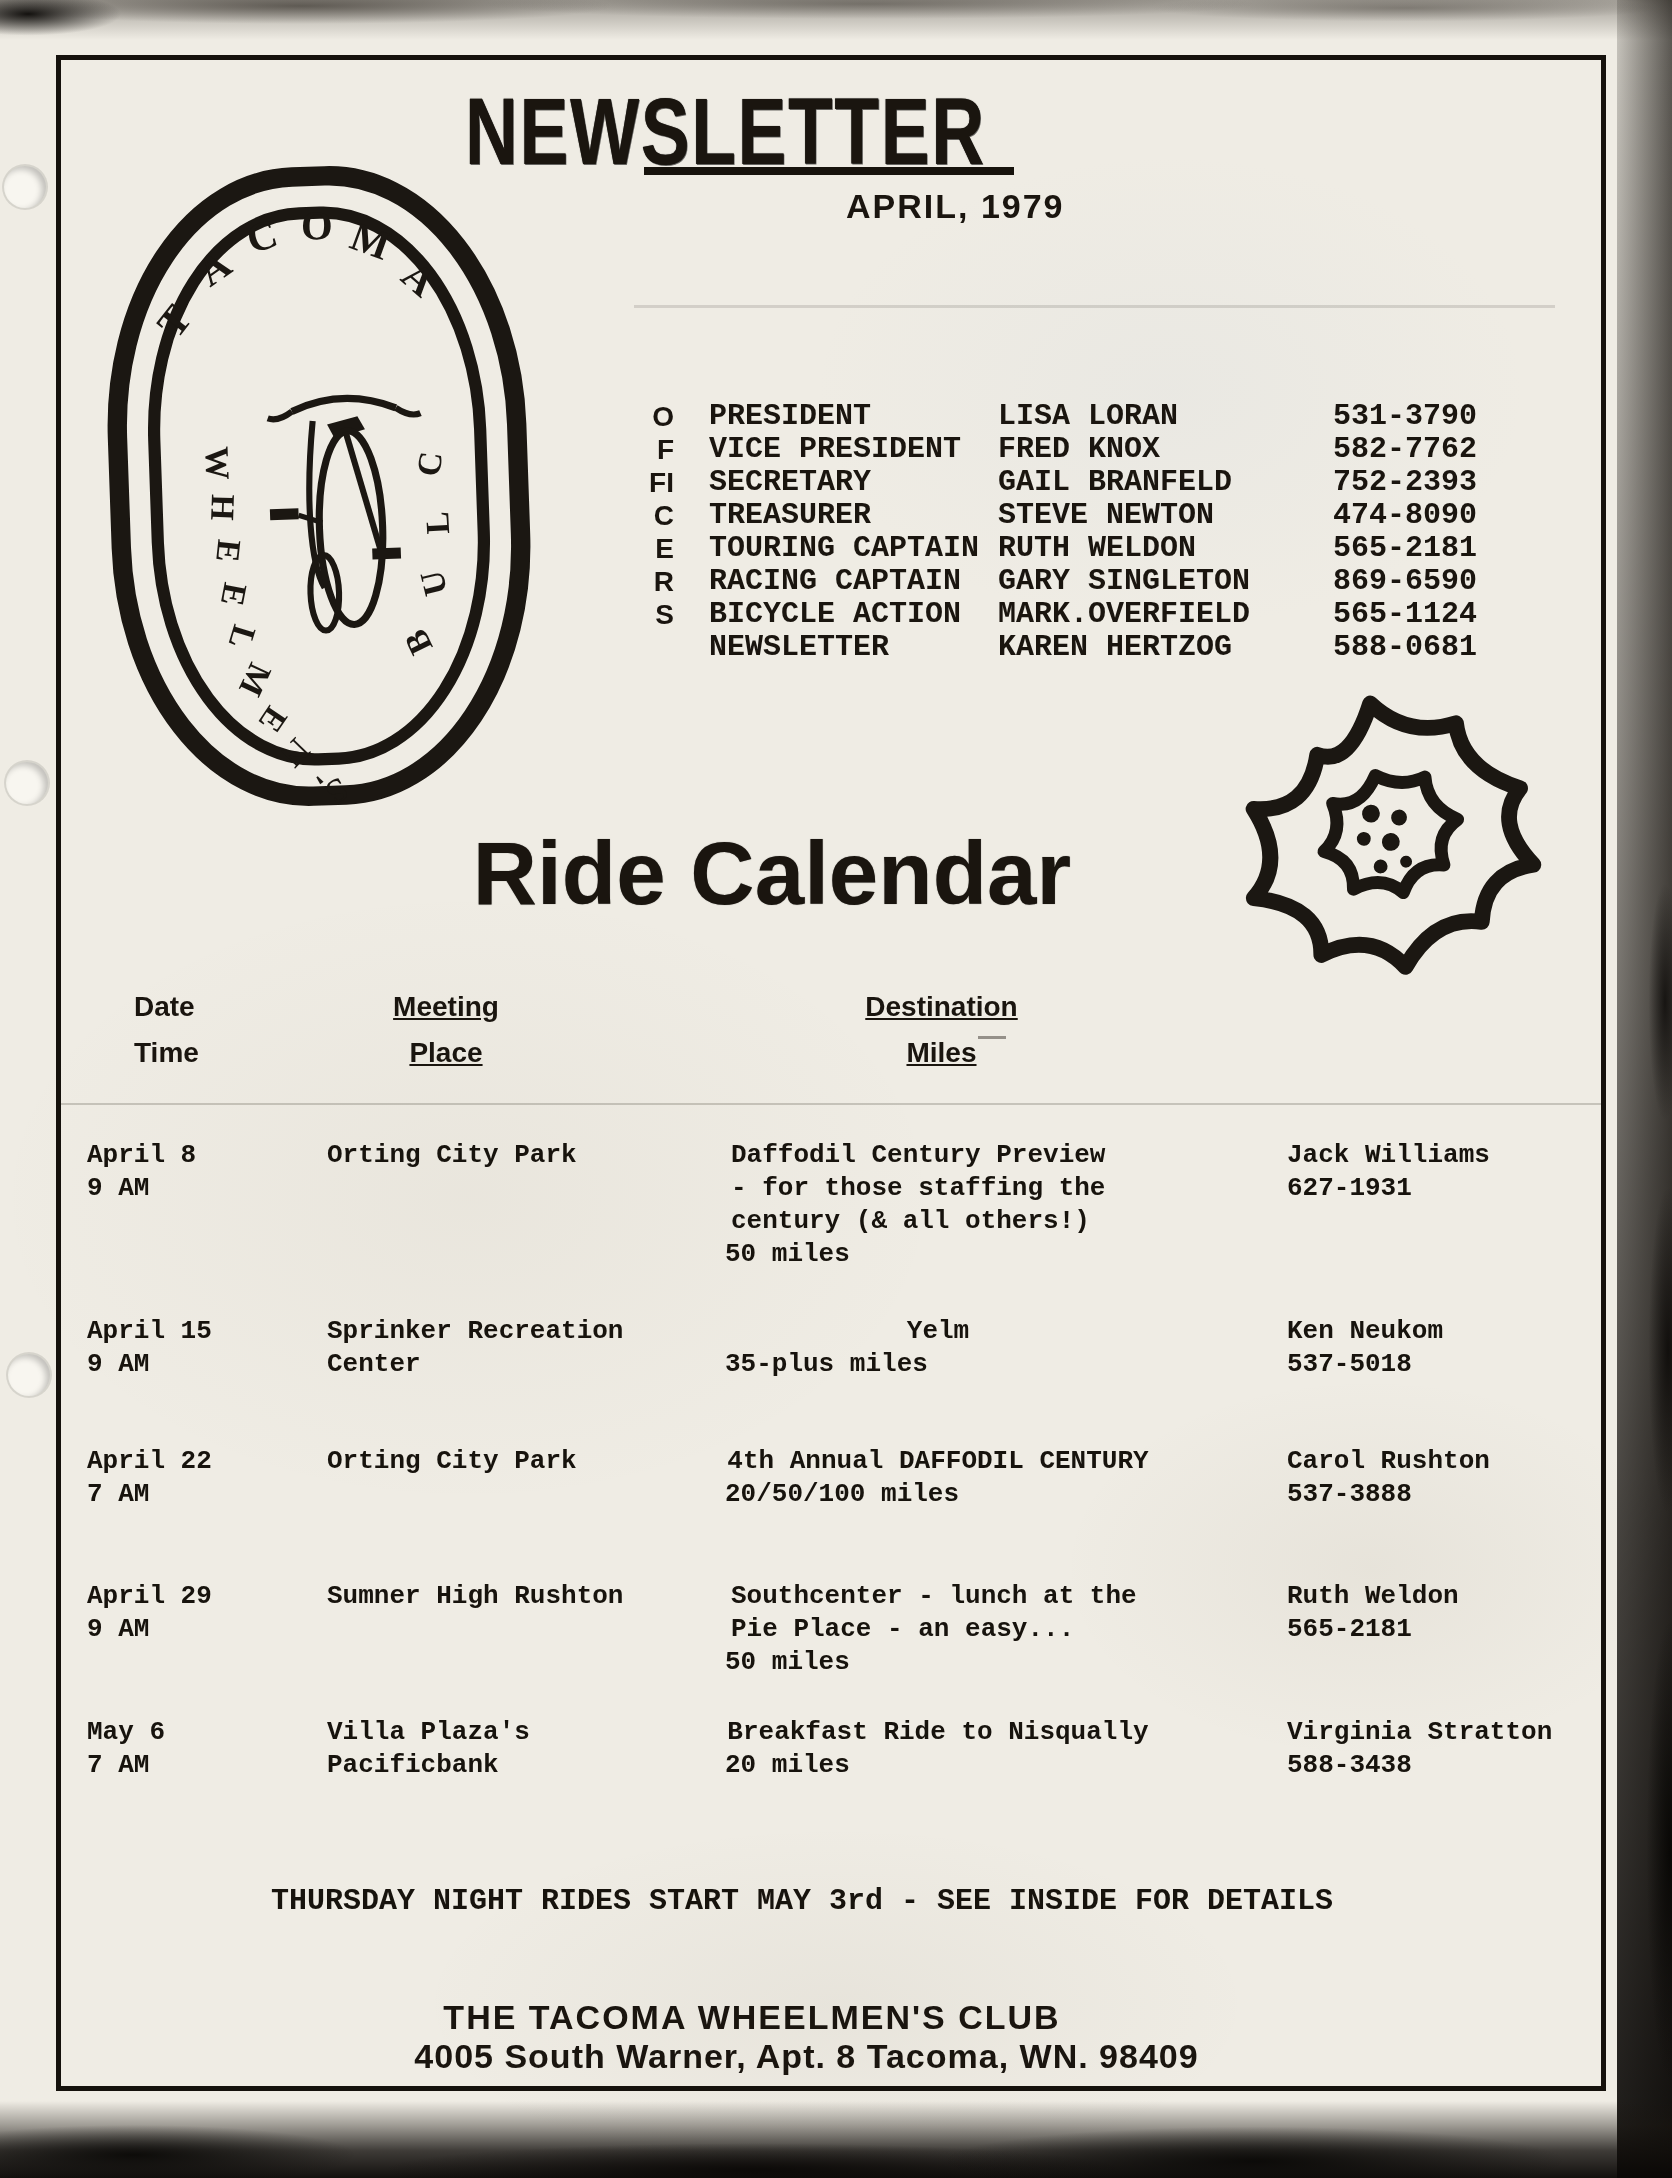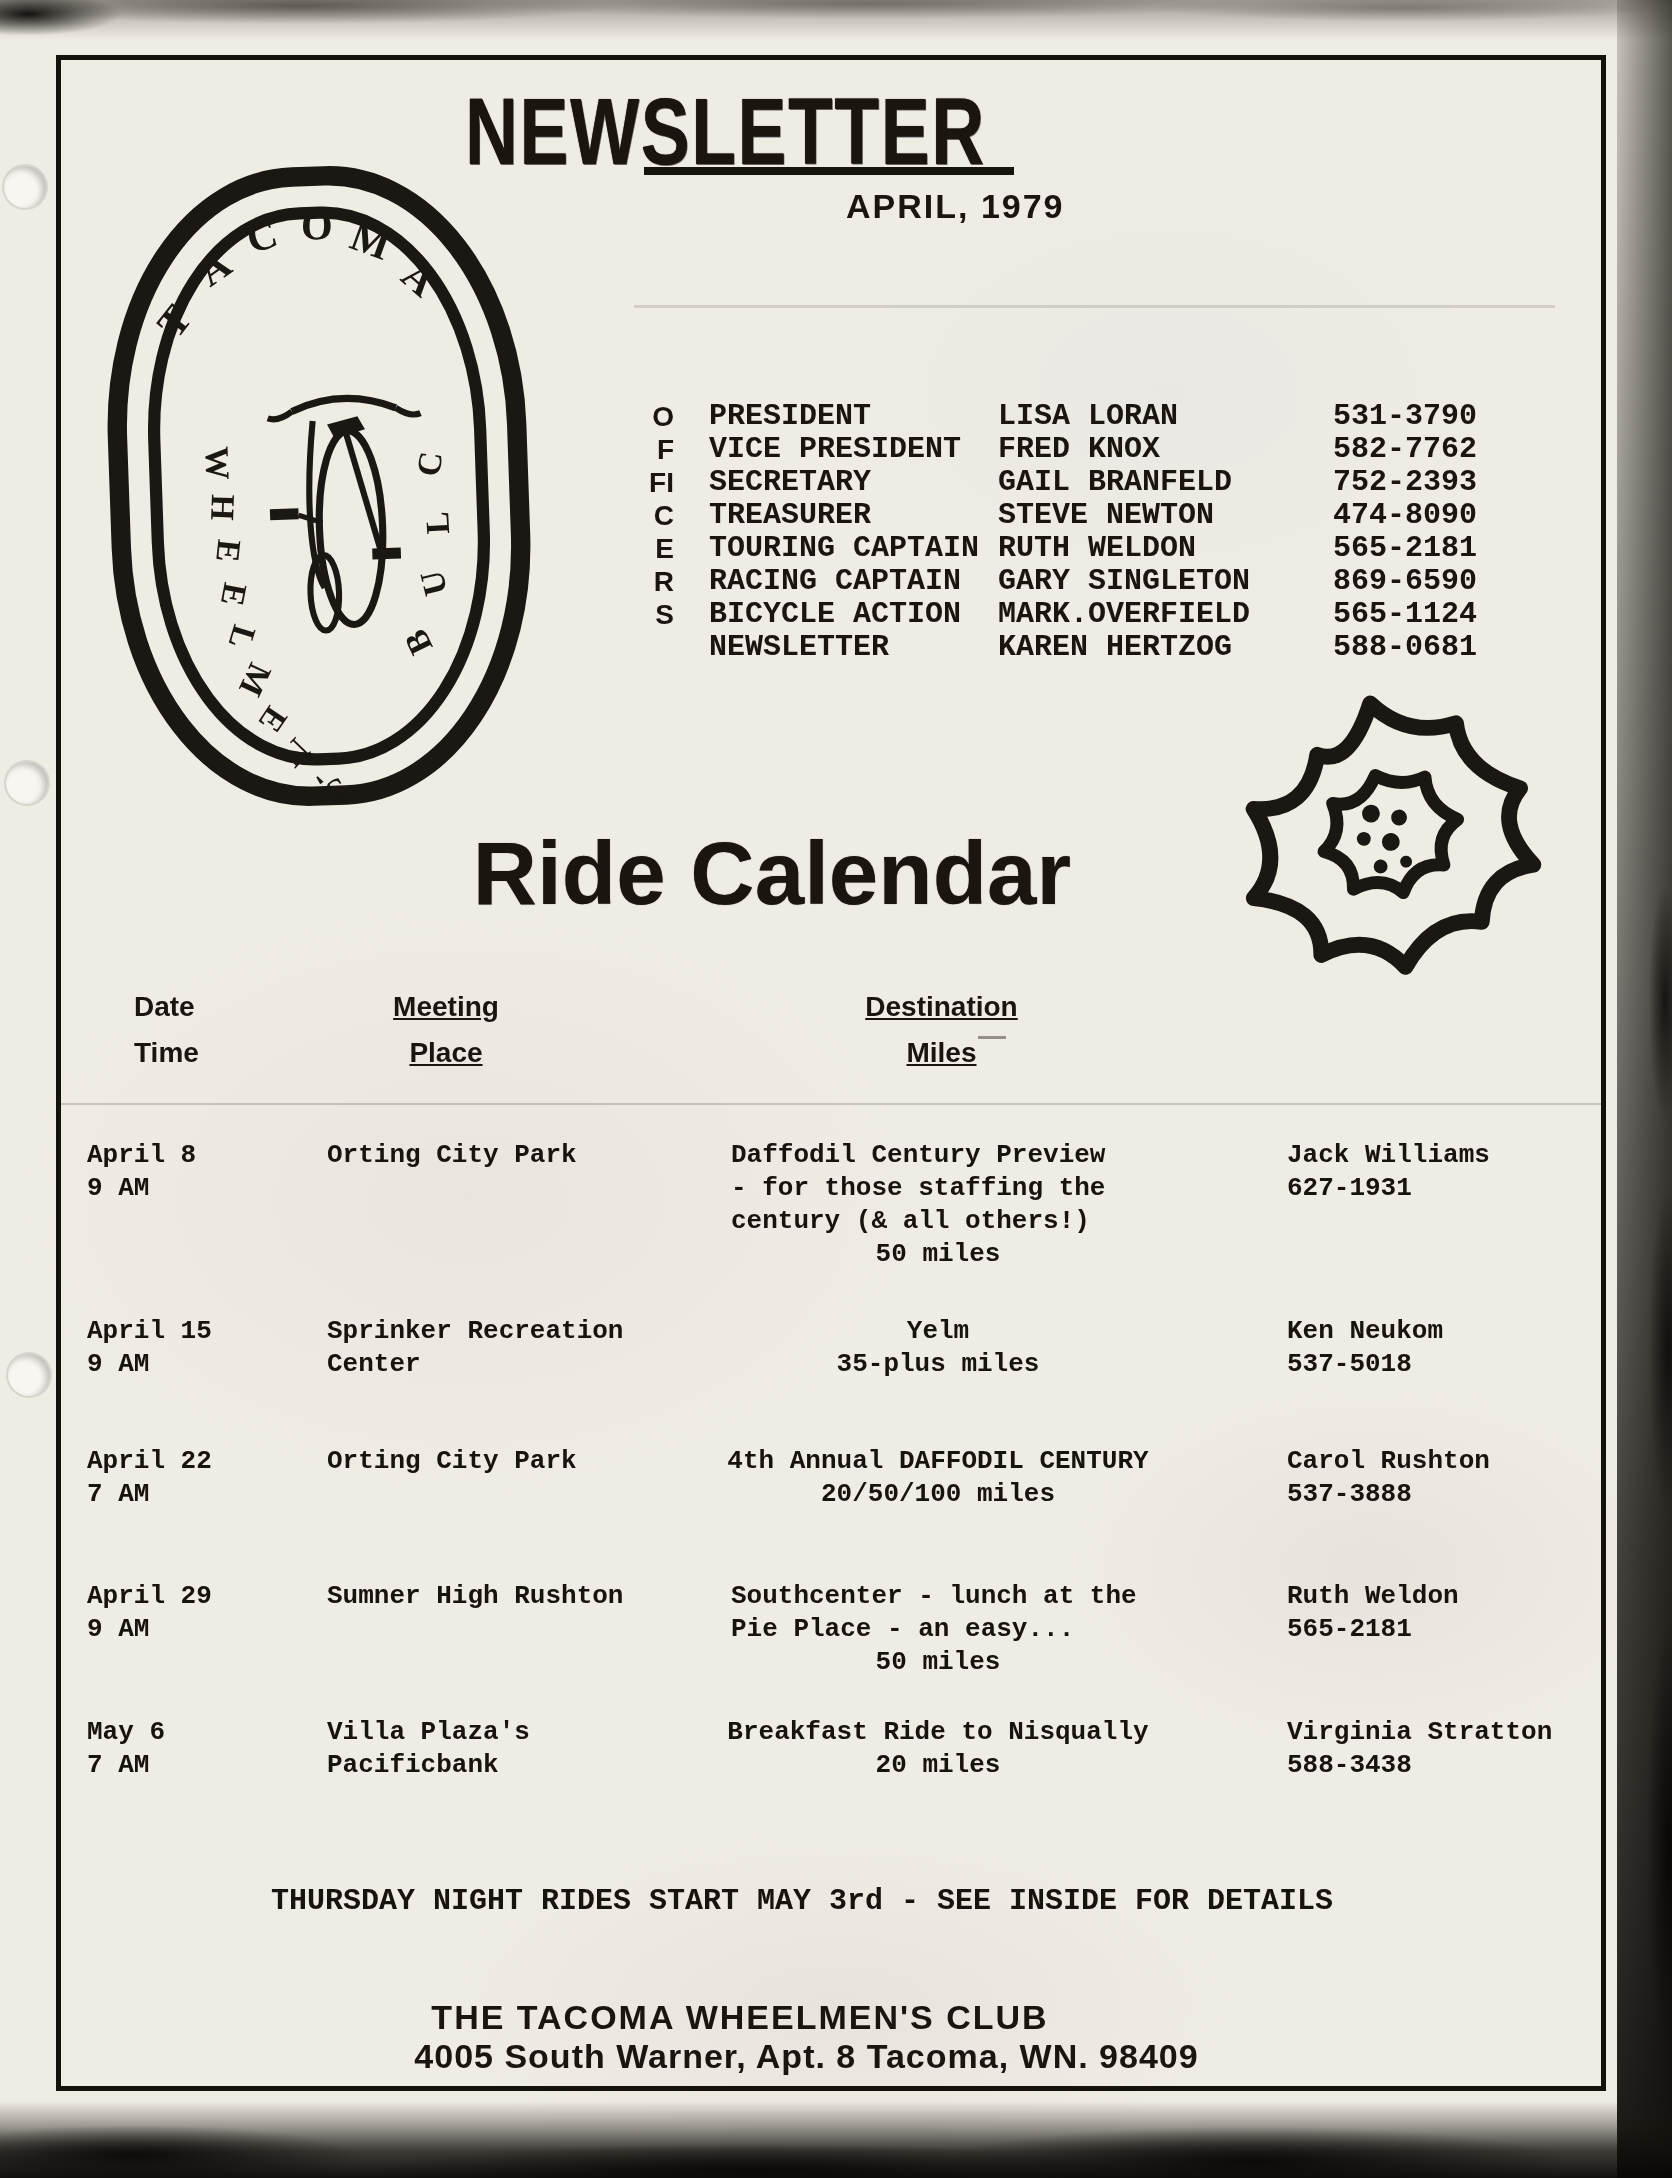--- a/index.html
+++ b/index.html
@@ -35,24 +35,24 @@
   .ch-center{text-align:center;text-decoration:underline;}
   .divider{position:absolute;left:61px;top:1103px;width:1540px;height:2px;background:rgba(55,48,38,.22);}
   .streak{position:absolute;left:634px;top:305px;width:921px;height:3px;background:rgba(55,48,38,.15);}
   .dash-artifact{position:absolute;left:978px;top:1036px;width:28px;height:3px;background:rgba(40,34,26,.45);}
   .ride-row{position:absolute;left:0;width:100%;font-size:26px;line-height:33px;}
   .r-date{position:absolute;left:87px;width:218px;}
   .r-place{position:absolute;left:327px;width:327px;white-space:pre-line;}
   .r-dest{position:absolute;left:725px;width:426px;}
   .r-dest .lines{white-space:pre-line;text-align:center;}
   .r-dest.left .lines{text-align:left;padding-left:6px;}
-  .r-dest .miles{text-align:center;}
+  .r-dest .miles{}
   .r-leader{position:absolute;left:1287px;width:322px;}
   .notice{position:absolute;left:30px;top:1884px;width:1544px;text-align:center;font-size:30px;}
-  .footer-club{position:absolute;left:47px;top:1998px;width:1386px;text-align:center;
+  .footer-club{position:absolute;left:59px;top:1998px;width:1386px;text-align:center;
     font-size:34px;font-weight:700;letter-spacing:2px;}
   .footer-address{position:absolute;left:59px;top:2037px;width:1495px;text-align:center;
     font-size:34px;font-weight:700;letter-spacing:1px;}
   .hole{position:absolute;width:42px;height:42px;border-radius:50%;background:#f8f6f0;
     box-shadow:0 0 0 2px rgba(0,0,0,.10), inset -4px 3px 6px rgba(0,0,0,.22);}
   .edge-top{position:absolute;left:0;top:0;width:100%;height:40px;pointer-events:none;background:
     radial-gradient(129px 30px at 28px 14px, rgba(10,8,6,.95), transparent 72%),
     radial-gradient(416px 24px at 18% 6px, rgba(30,25,19,.55), transparent 75%),
     radial-gradient(515px 20px at 52% 4px, rgba(30,25,19,.38), transparent 75%),
     radial-gradient(337px 18px at 84% 8px, rgba(30,25,19,.34), transparent 75%),

